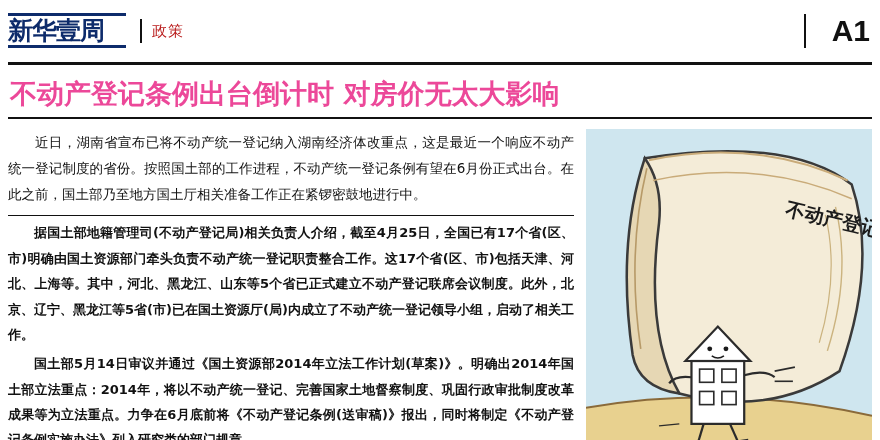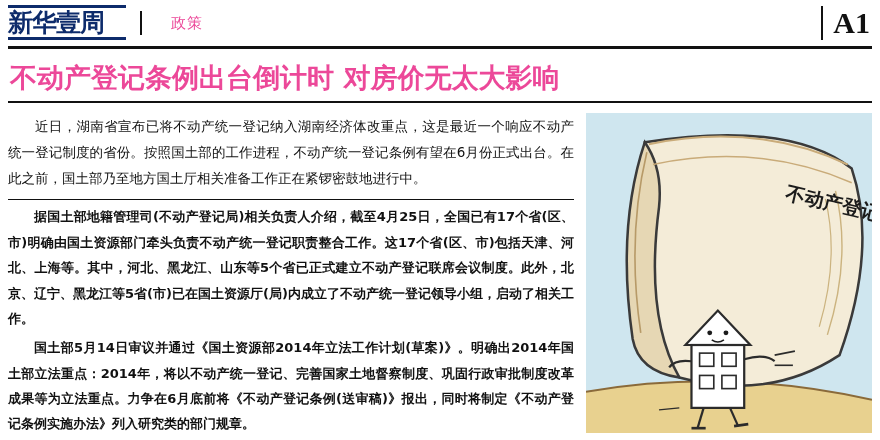--- a/index.html
+++ b/index.html
@@ -16,21 +16,21 @@
   .page {
     position: relative;
     width: 880px;
     height: 440px;
     box-sizing: border-box;
   }
 
   
   .masthead {
     position: relative;
-    height: 46px;
+    height: 62px;
     display: flex;
     align-items: center;
     padding: 0 10px 0 8px;
     box-sizing: border-box;
   }
   .logo-block {
     display: flex;
     align-items: center;
     gap: 0px;
   }
@@ -64,32 +64,31 @@
     line-height: 1;
   }
   .section-divider {
     width: 2px;
     height: 24px;
     background: #111;
     margin: 0 10px 0 14px;
   }
   .section-name {
     font-size: 15px;
-    color: #ec4899;
+    color: #b91c1c;
     font-family: "DejaVu Sans", sans-serif;
     letter-spacing: 1px;
-    margin-left: 19px;
   }
   .page-number {
     margin-left: auto;
     font-size: 30px;
     font-weight: bold;
     color: #111;
-    font-family: Liberation Serif, serif;
-    padding-left: 10px;
+    font-family: Liberation Sans, sans-serif;
+    padding-left: 26px;
     border-left: 2px solid #111;
     line-height: 34px;
   }
   .rule-heavy {
     height: 3px;
     background: #111;
     margin: 0 8px;
   }
 
   

